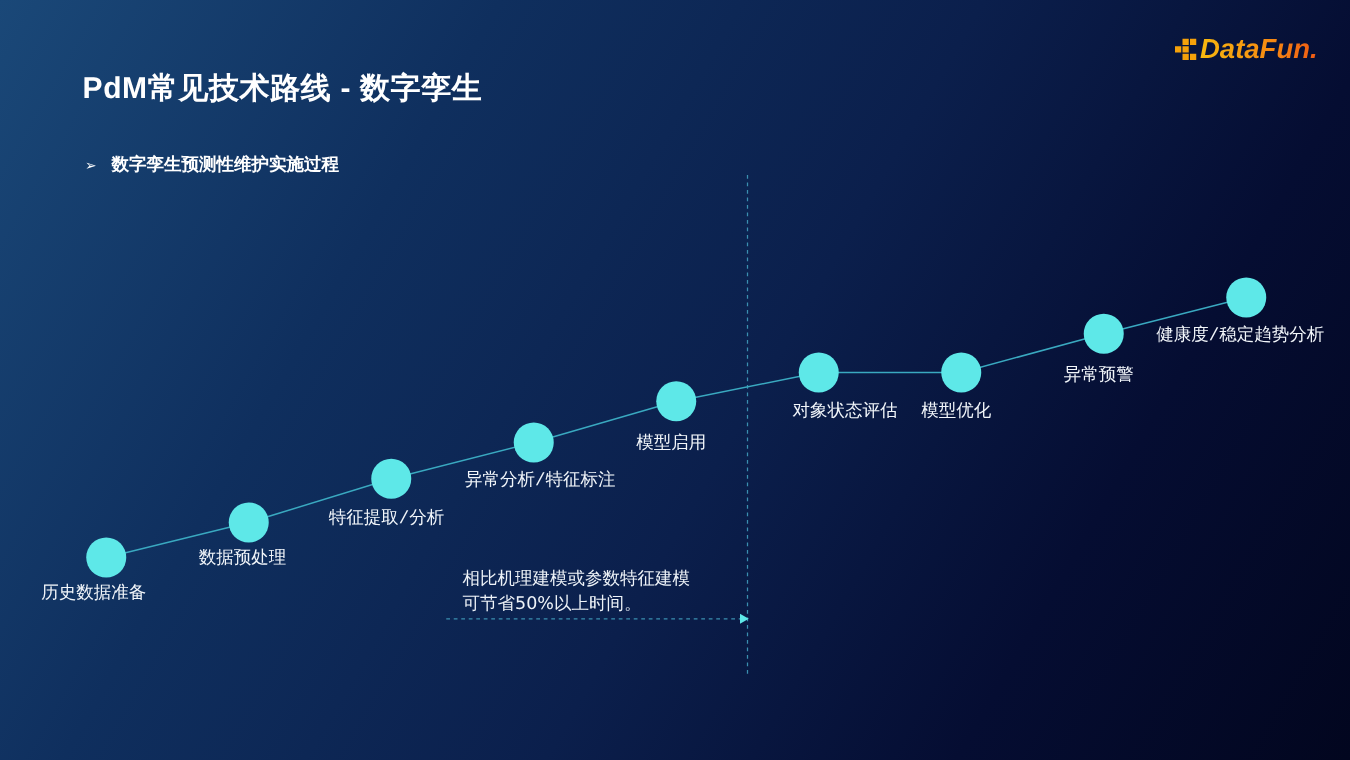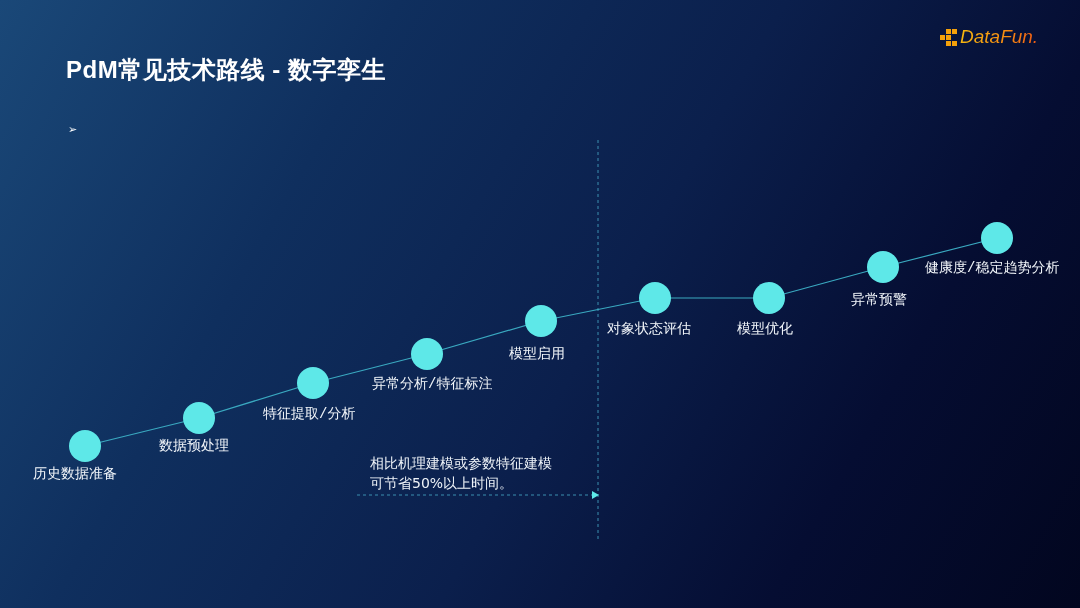--- a/index.html
+++ b/index.html
@@ -19,41 +19,42 @@
       font-size: 14px; font-weight: bold; display: flex; align-items: center;
     }
     .subtitle .bullet { font-size: 11px; margin-right: 12px; }
     .logo {
       position: absolute; left: 940px; top: 26px; display: flex; align-items: center;
     }
     .logo .dots { display: grid; grid-template-columns: repeat(3, 5px); gap: 1px; margin-right: 3px; }
     .logo .dots span { width: 5px; height: 5px; background: #f5a10a; display: block; }
     .logo .dots span.o { background: transparent; }
     .logo .word {
-      font-size: 19px; font-weight: normal; font-style: italic;
+      font-size: 22px; font-weight: bold; font-style: italic;
       background: linear-gradient(90deg, #f7b80f 0%, #f68a12 60%, #ef5a14 100%);
       -webkit-background-clip: text; background-clip: text; color: transparent;
       font-family: "Liberation Sans", sans-serif;
     }
     svg.diagram { position: absolute; left: 0; top: 0; }
     .label {
       position: absolute; font-size: 14px; color: #f2f6fa; white-space: nowrap;
       font-family: Liberation Mono, monospace;
     }
     .note {
       position: absolute; left: 370px; top: 453px; font-size: 14px; line-height: 20px; color: #eef3f8;
     }
   </style>
 </head>
 <body>
 
 <div class="title">PdM常见技术路线 - 数字孪生</div>
 
 <div class="subtitle">
   <span class="bullet">➢</span>
+  <span>数字孪生预测性维护实施过程</span>
 </div>
 
 <div class="logo">
   <div class="dots">
     <span class="o"></span>
       <span></span>
       <span></span>
     <span></span>
       <span></span>
       <span class="o"></span>
@@ -92,21 +93,21 @@
       <circle cx="997" cy="238" r="16" fill="#5ee8e8"></circle>
     </g>
 </svg>
 
 <div id="labels">
     <div class="label" style="left: 33px; top: 465px;">历史数据准备</div>
     <div class="label" style="left: 159px; top: 437px;">数据预处理</div>
     <div class="label" style="left: 263px; top: 405px; text-align: center;">特征提取/分析</div>
     <div class="label" style="left: 372px; top: 375px;">异常分析/特征标注</div>
     <div class="label" style="left: 509px; top: 345px;">模型启用</div>
-    <div class="label" style="left: 607px; top: 320px;">对象状态评估</div>
+    <div class="label" style="left: 634px; top: 320px;">对象状态评估</div>
     <div class="label" style="left: 737px; top: 320px;">模型优化</div>
     <div class="label" style="left: 851px; top: 291px;">异常预警</div>
     <div class="label" style="left: 925px; top: 259px;">健康度/稳定趋势分析</div>
   </div>
 
 <div class="note">
   <div>相比机理建模或参数特征建模</div>
   <div>可节省50%以上时间。</div>
 </div>
 

